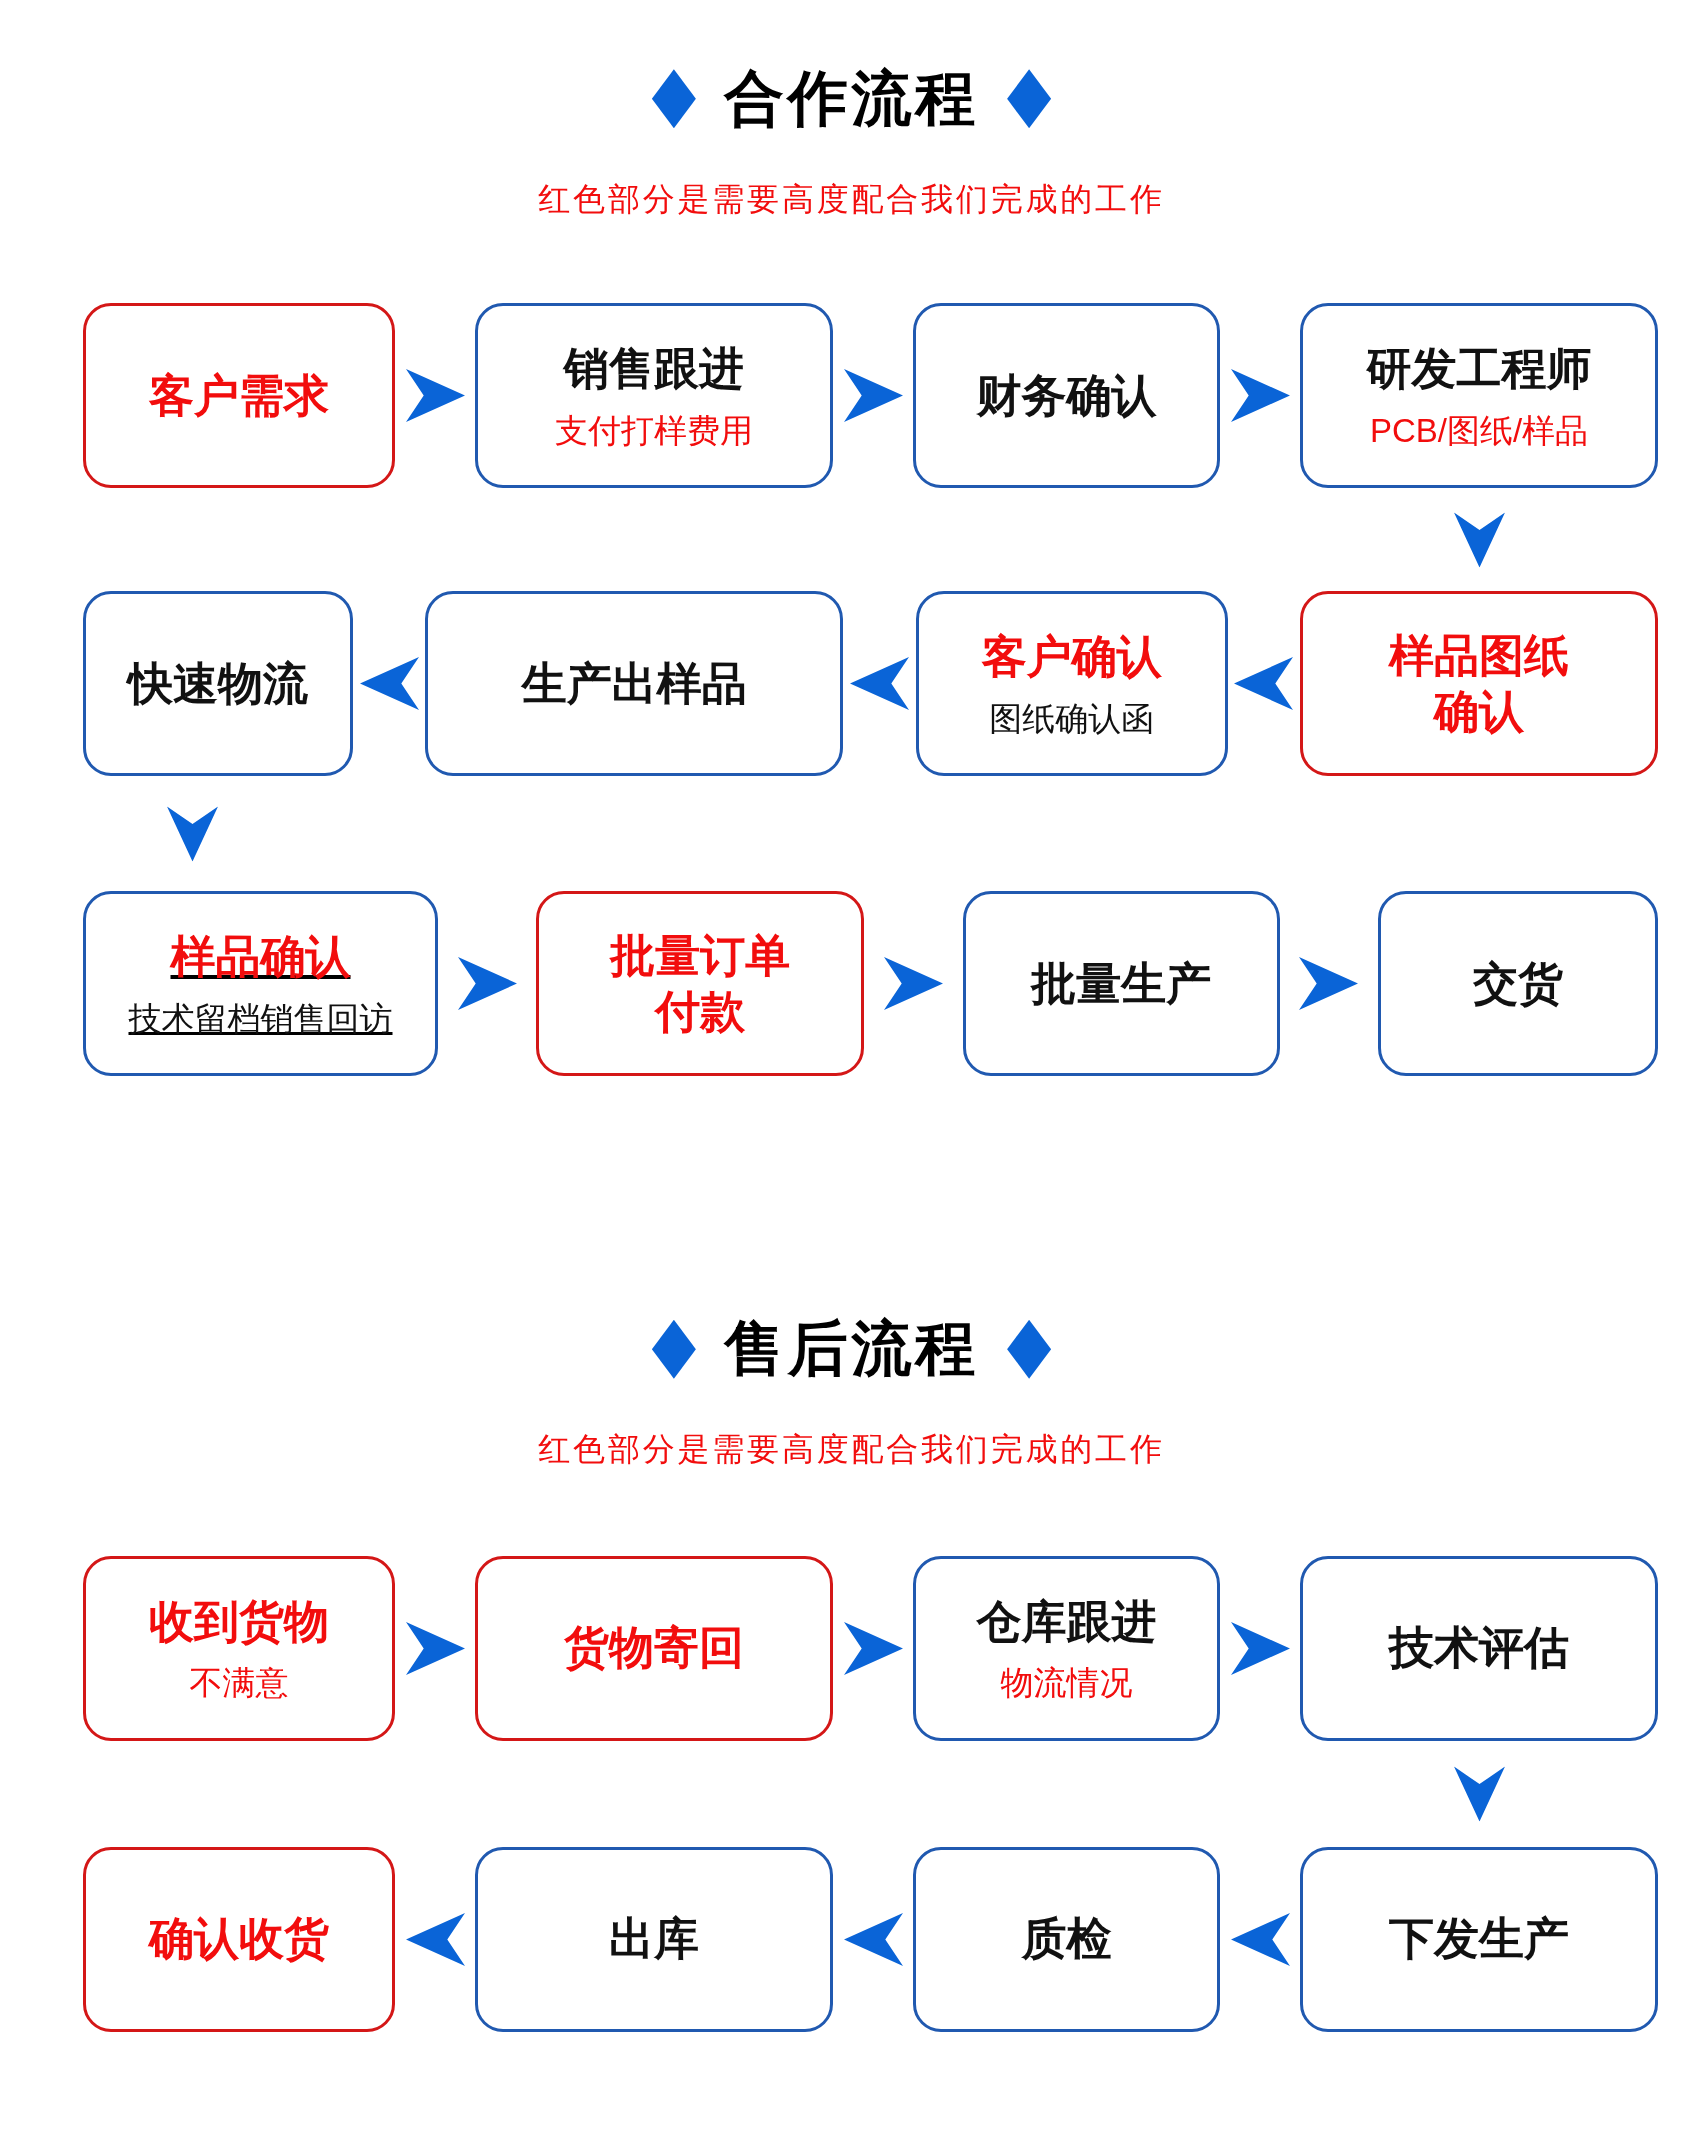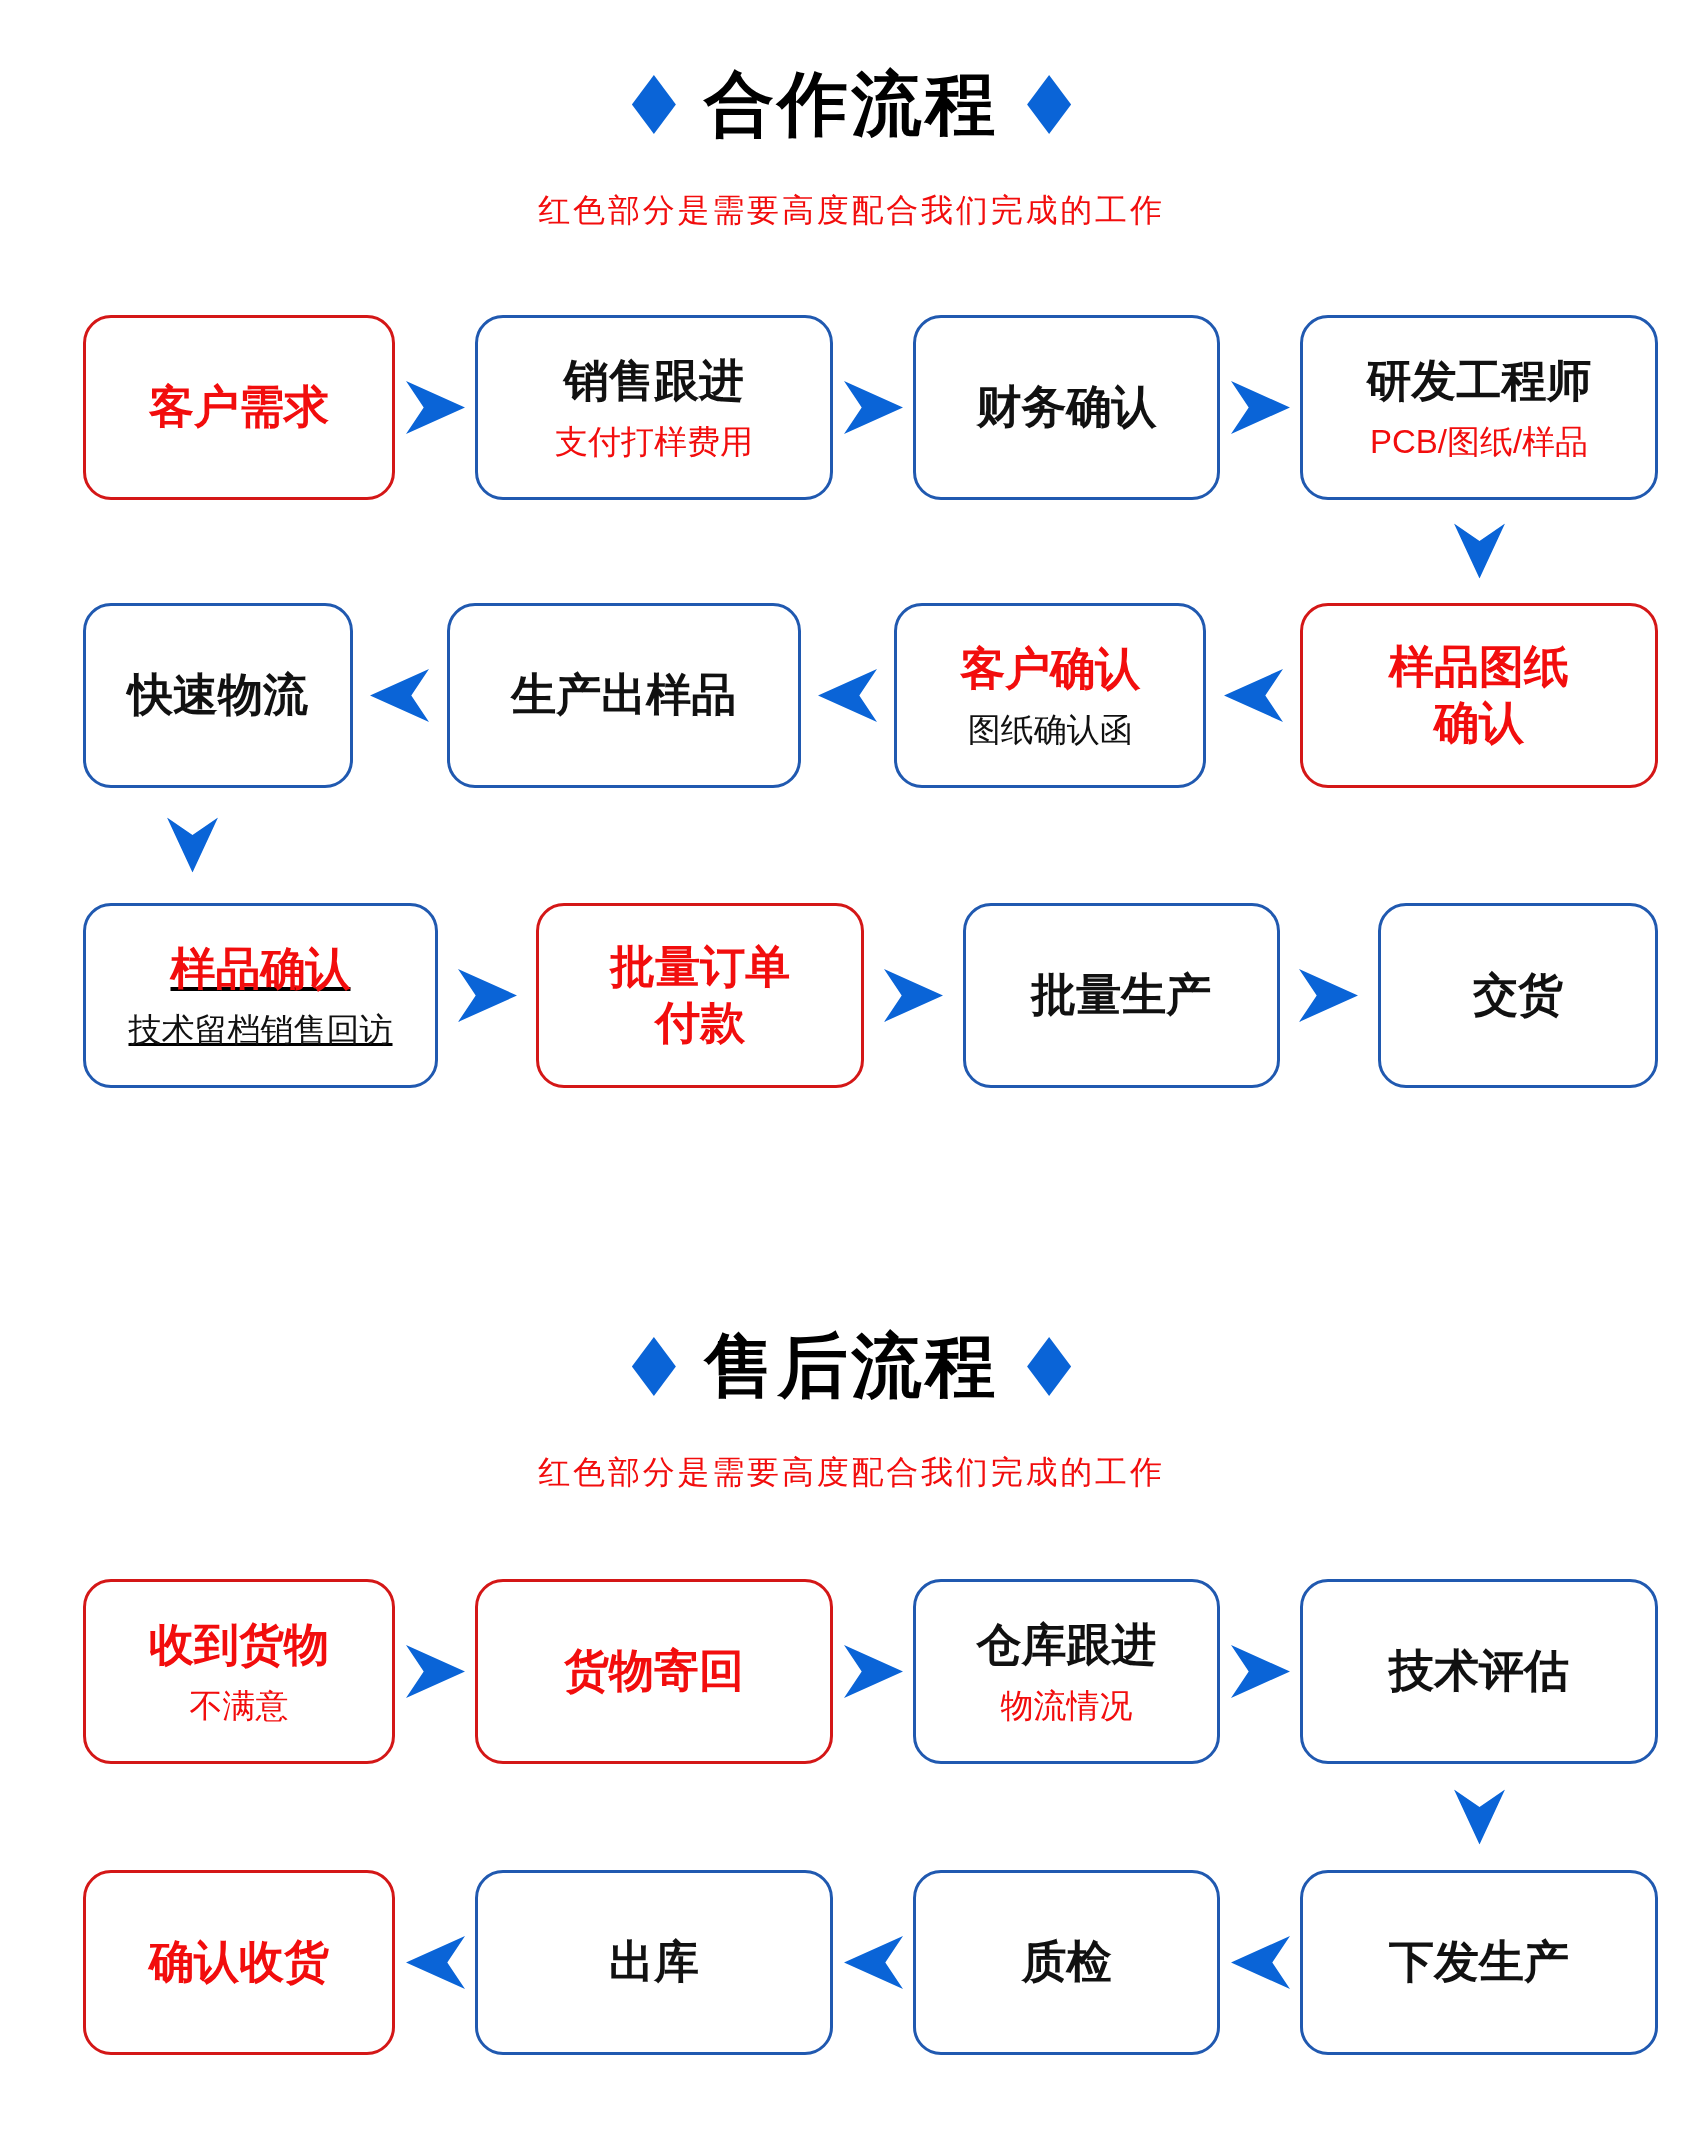--- a/index.html
+++ b/index.html
@@ -8,21 +8,21 @@
     --border-red:#d41717;
     --text-red:#f20d0d;
     --text-black:#111111;
   }
   *{margin:0;padding:0;box-sizing:border-box;}
   body{background:#ffffff;font-family:"Liberation Sans",sans-serif;}
   #poster{width:1703px;min-height:2155px;background:#ffffff;overflow:hidden;}
 
   .title-row{display:flex;justify-content:center;align-items:center;gap:28px;margin-top:64px;}
   .section2 .title-row{margin-top:238px;}
-  .page-title{font-size:70px;font-weight:800;color:#000;letter-spacing:3.8px;line-height:1.16;}
+  .page-title{font-size:60px;font-weight:800;color:#000;letter-spacing:3.8px;line-height:1.16;}
   .diamond{width:44px;height:59px;background:var(--arrow-blue);
     clip-path:polygon(50% 0,100% 50%,50% 100%,0 50%);}
   .page-subtitle{margin-top:47px;text-align:center;font-size:32px;letter-spacing:2.8px;
     color:var(--text-red);line-height:1.18;}
 
   .flow-row{display:flex;justify-content:space-between;align-items:center;
     padding:0 45px 0 83px;}
   .row-1{margin-top:85px;}
   .section2 .row-1{margin-top:87px;}
 
@@ -44,21 +44,21 @@
   .connector.c2{height:115px;}
   .connector.c3{height:106px;}
   .v-arrow{position:absolute;width:51px;height:55px;top:50%;transform:translateY(-50%);}
   .v-arrow.right-col{left:1454px;}
   .v-arrow.left-col{left:167px;}
 
   .bottom-pad{height:99px;}
 
   
   .w330{width:312px;} .w378{width:358px;} .w324{width:307px;}
-  .w285{width:270px;} .w374{width:354px;}
+  .w285{width:270px;} .w374{width:418px;}
   .w375{width:355px;text-decoration:underline;} .w347{width:328px;} .w335{width:317px;} .w332{width:280px;}
 </style>
 </head>
 <body>
 
 <div id="poster">
 
   <div class="section1">
     <div class="title-row">
       <span class="diamond"></span>

